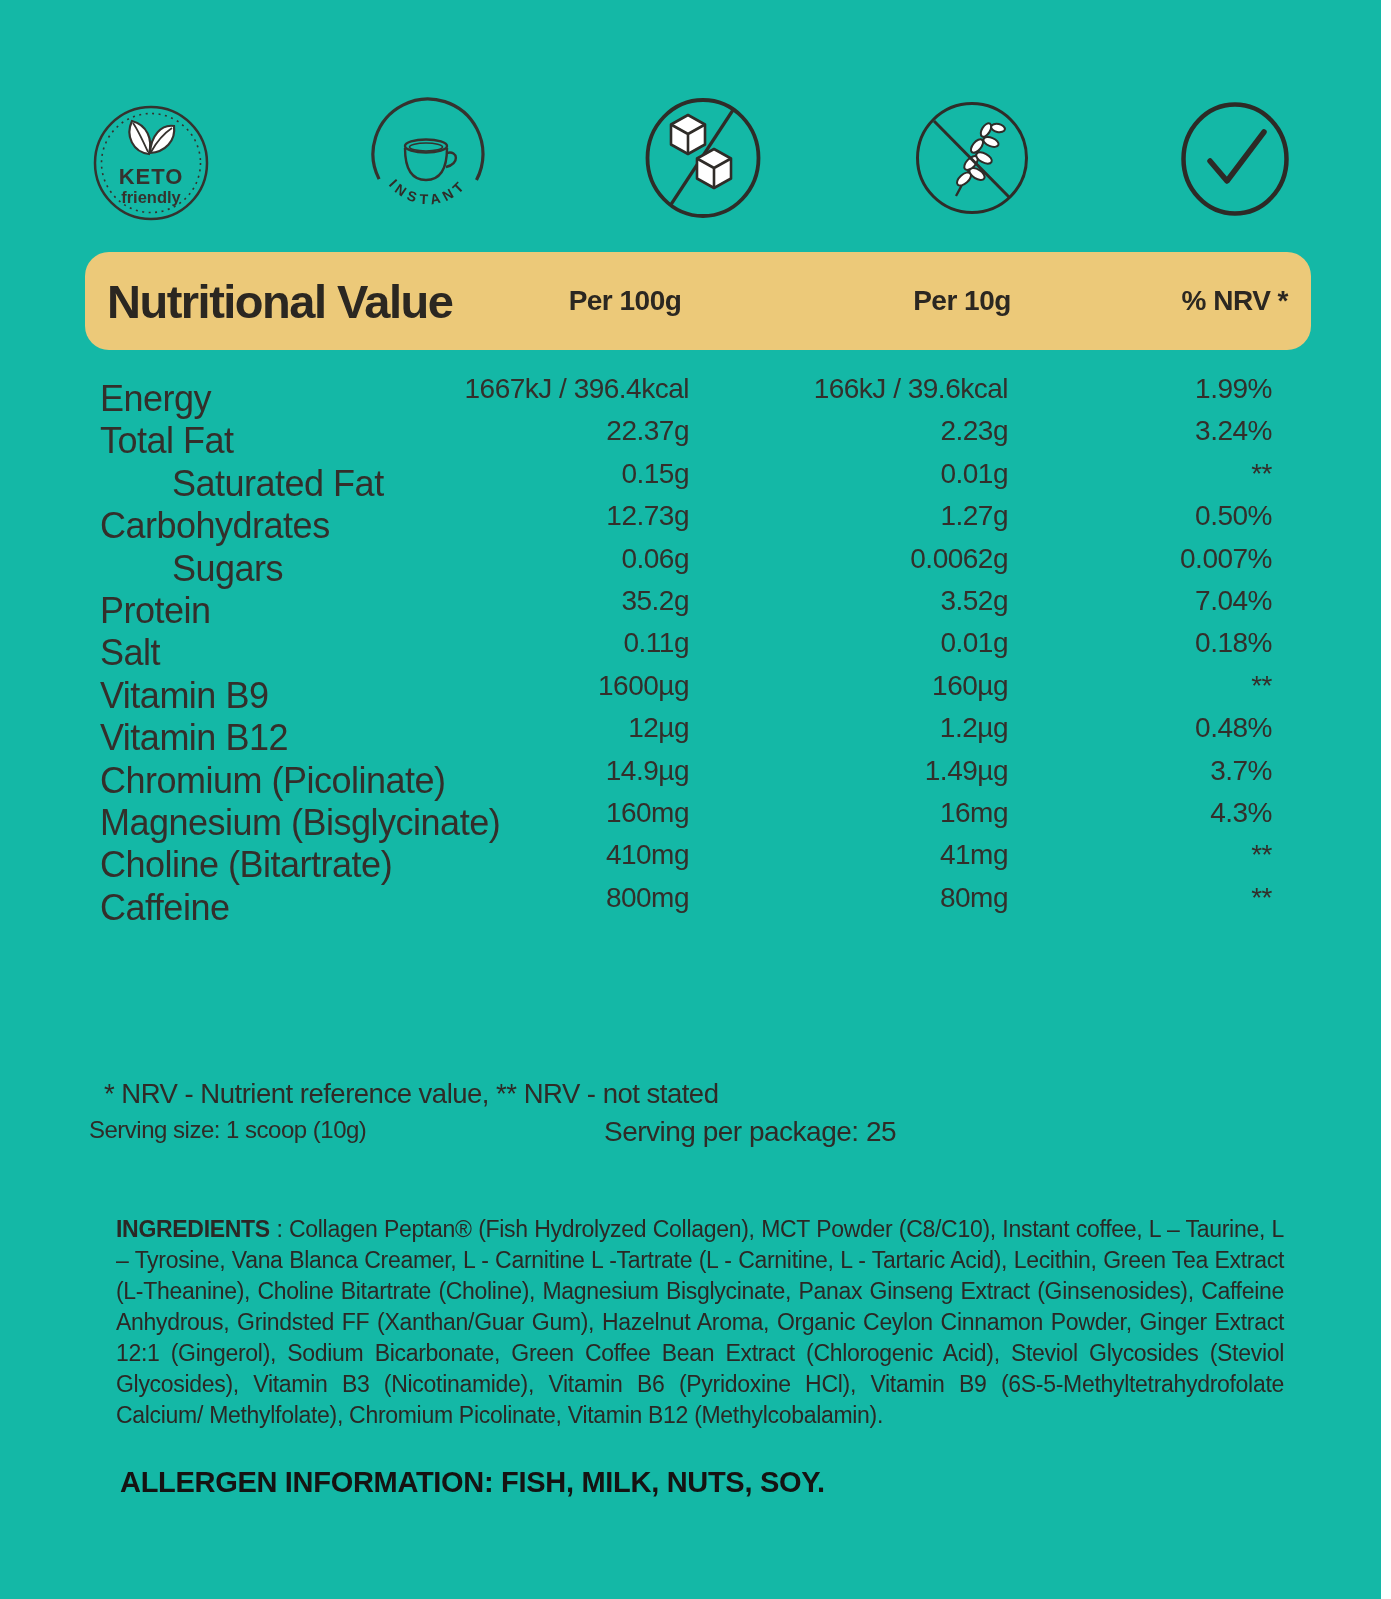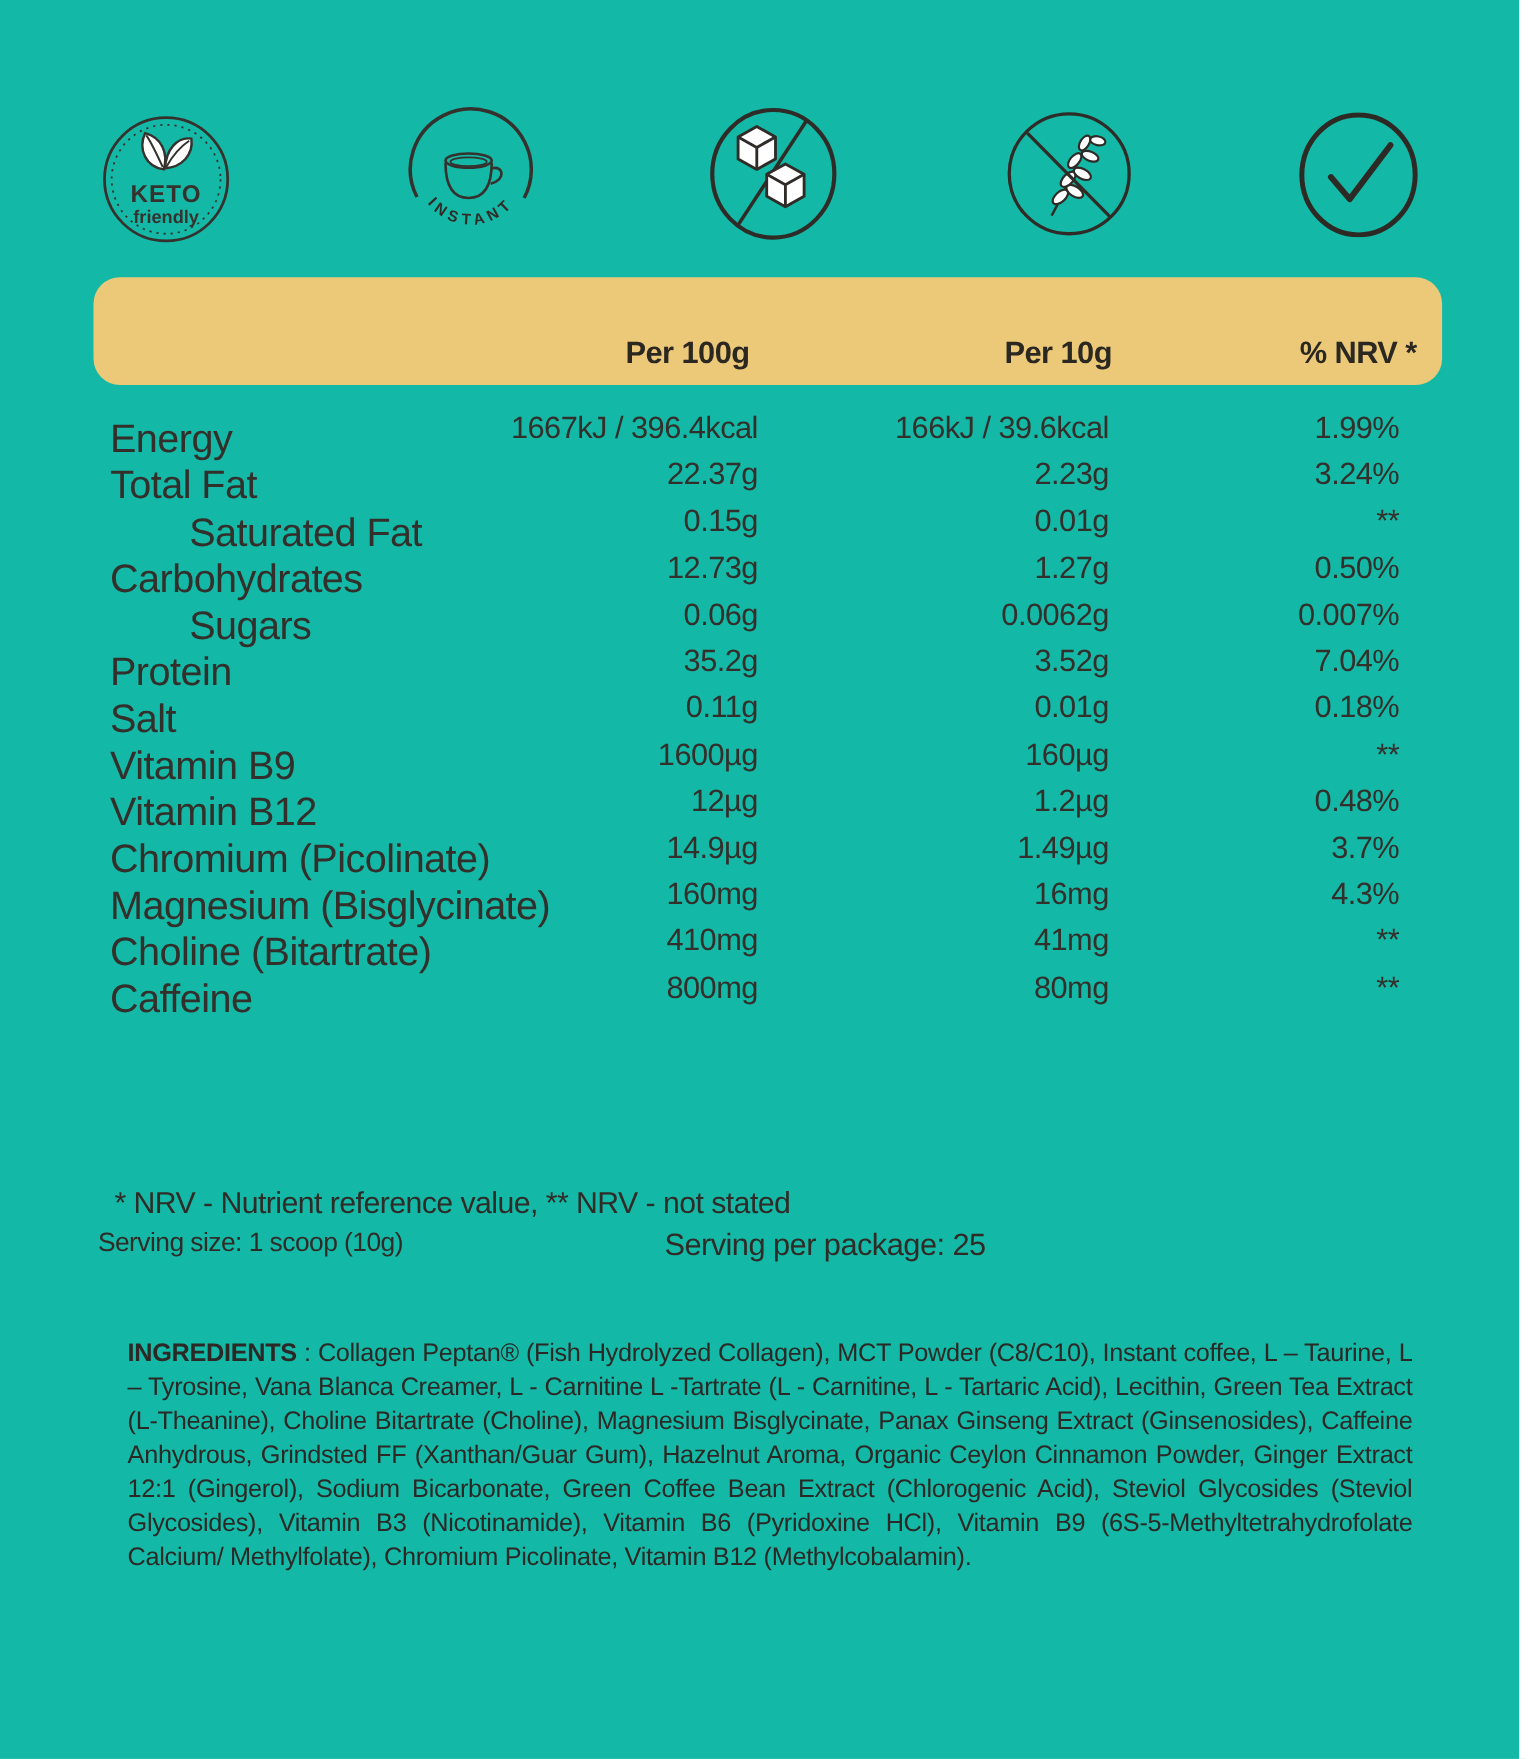--- a/index.html
+++ b/index.html
@@ -6,21 +6,21 @@
   body { background:#fff; font-family:"Liberation Sans", sans-serif; color:#2f2b27; }
   .page { position:relative; width:1381px; height:1599px; background:#14b8a6; overflow:hidden;text-decoration:underline; }
 
   .badge { position:absolute; }
 
   .bar { position:absolute; left:85px; top:252px; width:1226px; height:98px;
          background:#ecc979; border-radius:24px; }
   .bar .title { position:absolute; left:22px; top:50%; transform:translateY(-50%);
          font-size:47px; font-weight:700; letter-spacing:-1.5px; color:#2b2721; white-space:nowrap; }
   .bar .hcol { position:absolute; top:50%; transform:translate(-50%,-50%);
-         font-size:28px; font-weight:700; letter-spacing:-0.5px; color:#2b2721; white-space:nowrap;margin-top:20px; }
+         font-size:28px; font-weight:700; letter-spacing:-0.5px; color:#2b2721; white-space:nowrap; }
   .bar .hcol.h1 { left:540px; }
   .bar .hcol.h2 { left:877px; }
   .bar .hcol.h3 { left:auto; right:23px; transform:translateY(-50%); }
 
   .ntable { position:absolute; left:100px; top:372px; width:1172px; }
   .nrow { position:relative; height:42.4px; }
   .nrow .lbl { position:absolute; left:0; top:6px; font-size:36px; letter-spacing:-0.5px;
          color:#332f2b; white-space:nowrap; }
   .nrow.indent .lbl { left:72px; }
   .nrow .val { position:absolute; top:1px; font-size:28px; letter-spacing:-0.5px;
@@ -117,20 +117,21 @@
   </div>
 
   <div class="badge" style="left:1180px; top:102px;">
     <svg width="110" height="114" viewBox="0 0 110 114">
       <ellipse cx="55" cy="57" rx="51.5" ry="54.5" fill="none" stroke="#2d2a26" stroke-width="4.5"></ellipse>
       <path d="M30,59 L47,79 L84,30" fill="none" stroke="#2d2a26" stroke-width="5.5" stroke-linecap="round" stroke-linejoin="round"></path>
     </svg>
   </div>
 
   <div class="bar">
+    <span class="title">Nutritional Value</span>
     <span class="hcol h1">Per 100g</span>
     <span class="hcol h2">Per 10g</span>
     <span class="hcol h3">% NRV *</span>
   </div>
 
   <div class="ntable">
     <div class="nrow">
       <span class="lbl">Energy</span>
       <span class="val c1">1667kJ / 396.4kcal</span>
       <span class="val c2">166kJ / 39.6kcal</span>
@@ -209,14 +210,15 @@
       <span class="val c3">**</span>
     </div>
   </div>
 
   <div class="foot-nrv">* NRV - Nutrient reference value, ** NRV - not stated</div>
   <div class="serving-size">Serving size: 1 scoop (10g)</div>
   <div class="serving-pkg">Serving per package: 25</div>
 
   <p class="ingredients"><b>INGREDIENTS</b><span> : Collagen Peptan® (Fish Hydrolyzed Collagen), MCT Powder (C8/C10), Instant coffee, L – Taurine, L – Tyrosine, Vana Blanca Creamer, L - Carnitine L -Tartrate (L - Carnitine, L - Tartaric Acid), Lecithin, Green Tea Extract (L-Theanine), Choline Bitartrate (Choline), Magnesium Bisglycinate, Panax Ginseng Extract (Ginsenosides), Caffeine Anhydrous, Grindsted FF (Xanthan/Guar Gum), Hazelnut Aroma, Organic Ceylon Cinnamon Powder, Ginger Extract 12:1 (Gingerol), Sodium Bicarbonate, Green Coffee Bean Extract (Chlorogenic Acid), Steviol Glycosides (Steviol Glycosides), Vitamin B3 (Nicotinamide), Vitamin B6 (Pyridoxine HCl), Vitamin B9 (6S-5-Methyltetrahydrofolate Calcium/ Methylfolate), Chromium Picolinate, Vitamin B12 (Methylcobalamin).</span></p>
 
+  <div class="allergen">ALLERGEN INFORMATION: FISH, MILK, NUTS, SOY.</div>
 
 </div>
 
 </body></html>

